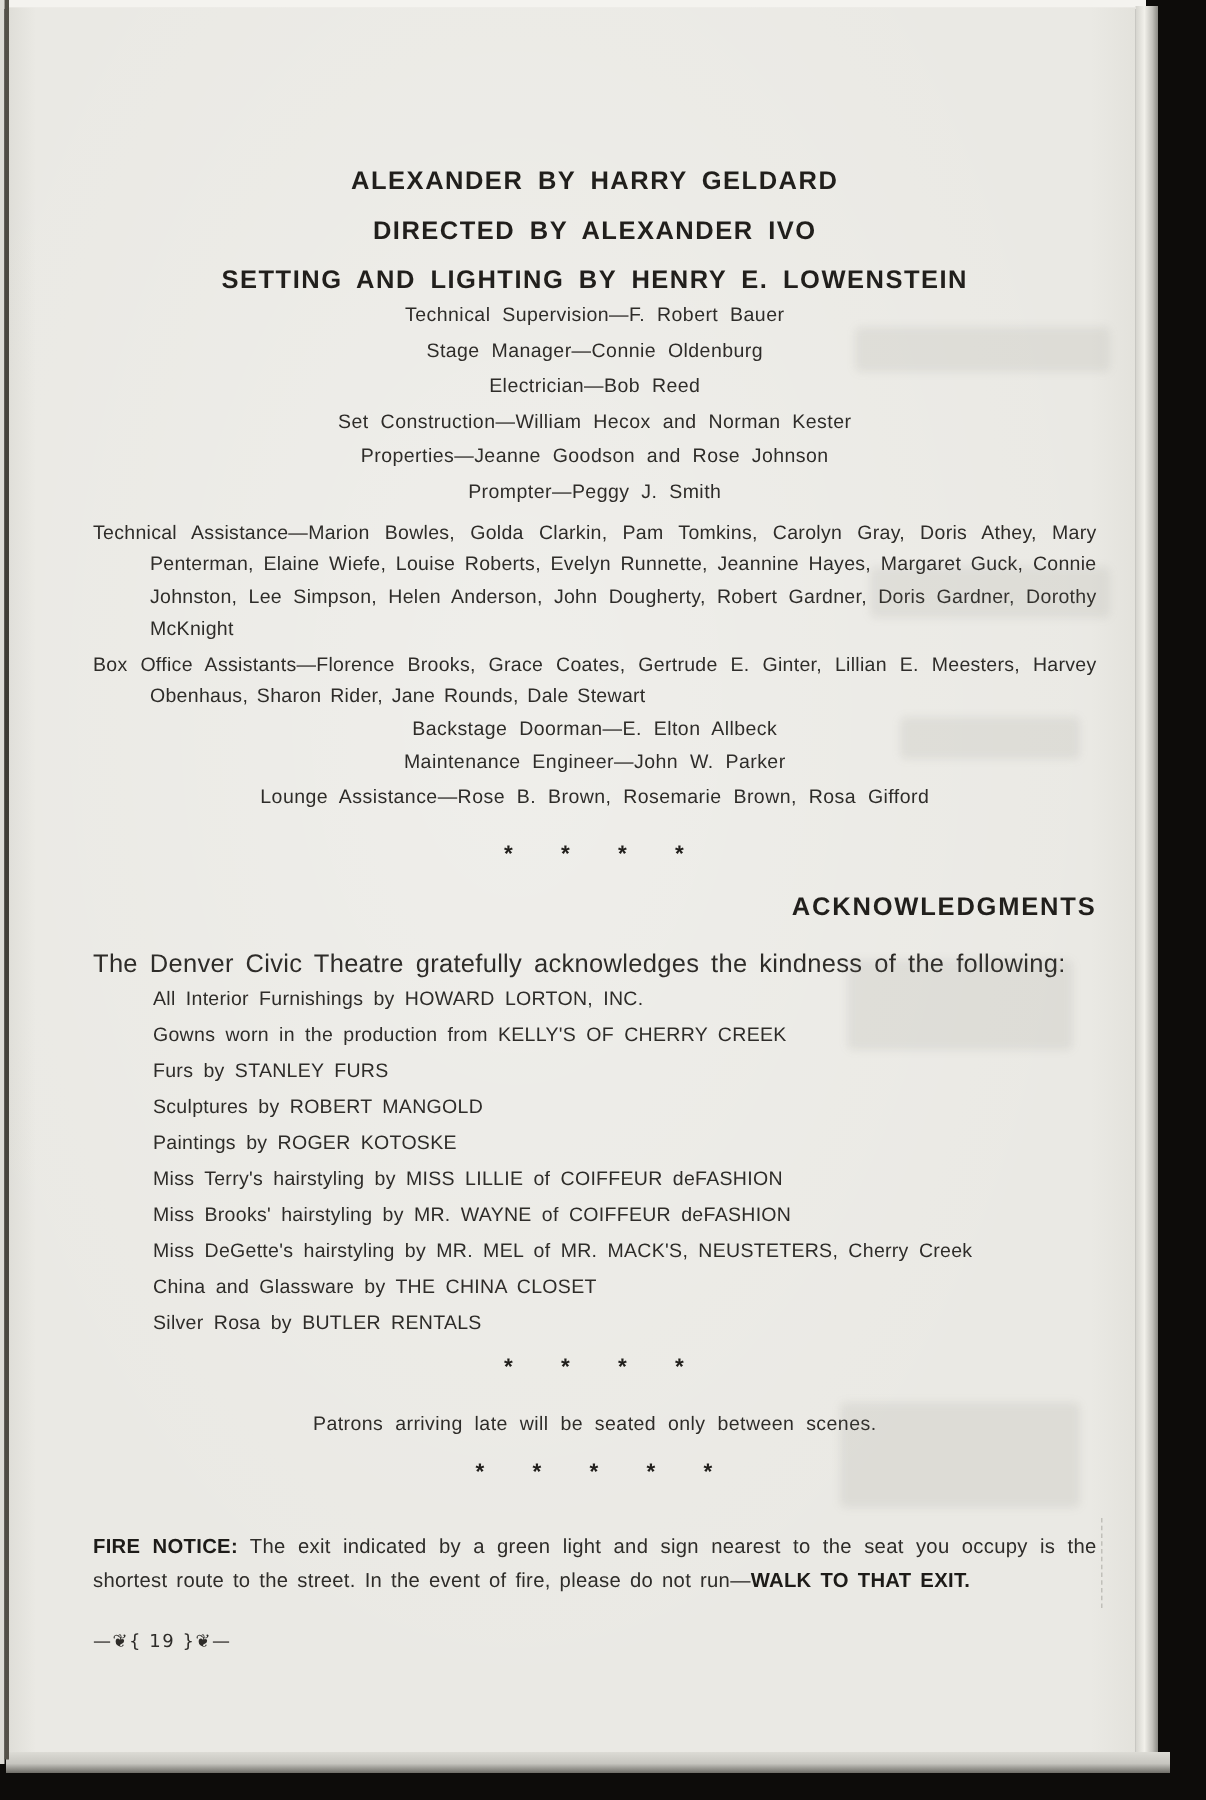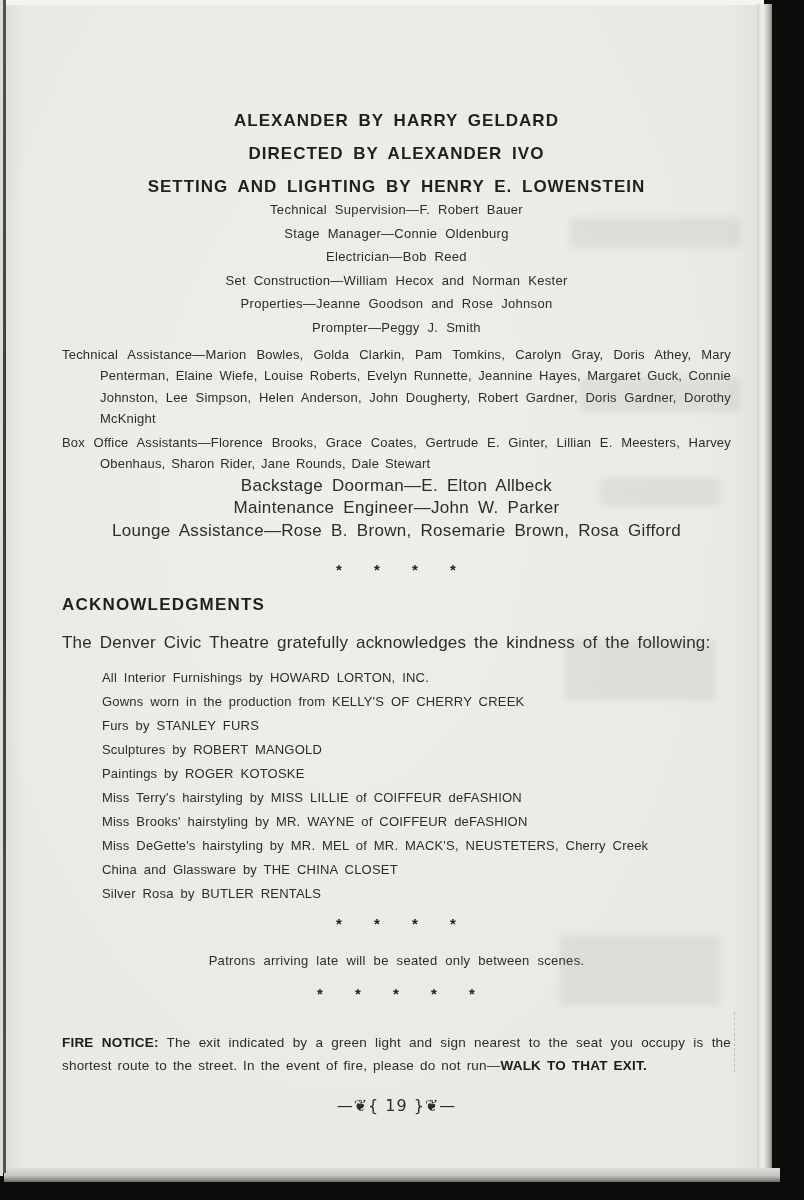--- a/index.html
+++ b/index.html
@@ -34,39 +34,39 @@
   .headline{ text-align:center; font-weight:bold; font-size:17px; line-height:33px;
     letter-spacing:1px; word-spacing:4px; color:#211f1c; }
   .credit-list{margin-top:-5px;}
   .credit-line{ text-align:center; font-size:13px; line-height:23.5px;
     letter-spacing:.3px; word-spacing:4px; }
   .staff-para{ font-size:13px; line-height:21.3px; letter-spacing:.2px; word-spacing:2px;
     text-align:justify; padding-left:38px; text-indent:-38px; margin:0; }
   .staff-para.first{margin-top:5px;}
   .staff-para.second{margin-top:3px;}
   .house-list{margin-top:0;}
-  .house-line{ text-align:center; font-size:17px; line-height:22.5px;
+  .house-line{ text-align:center; font-size:13px; line-height:22.5px;
     letter-spacing:.3px; word-spacing:4px; }
   .stars{ text-align:center; font-weight:bold; font-size:15px; line-height:20px;
     word-spacing:26px; letter-spacing:1px; color:#211f1c; }
   .stars.s1{margin-top:18px;}
   .stars.s2{margin-top:8px;}
   .stars.s3{margin-top:12px;}
-  .ack-title{ margin-top:12px; text-align:left; font-weight:bold; font-size:17px;
+  .ack-title{ margin-top:12px; text-align:right; font-weight:bold; font-size:17px;
     line-height:26px; letter-spacing:1.2px; color:#211f1c; }
   .ack-intro{ margin-top:14px; font-size:17px; line-height:22px; letter-spacing:.2px;
     word-spacing:3px; }
-  .ack-items{margin-top:12px; padding-left:40px;}
+  .ack-items{padding-left:40px;}
   .ack-item{ font-size:13px; line-height:24px; letter-spacing:.2px; word-spacing:3px; }
   .late-note{ margin-top:16px; text-align:center; font-size:13px; line-height:22px;
     letter-spacing:.3px; word-spacing:4px; }
   .fire-notice{ margin-top:28px; font-size:13.5px; line-height:22.5px; letter-spacing:.2px;
     word-spacing:2px; text-align:justify; margin-left:0; margin-right:0; }
   .fire-notice b{color:#1d1b18;}
-  .footer{ margin-top:18px; text-align:center; font-size:16px; line-height:22px;
+  .footer{ margin-top:18px; text-align:left; font-size:12px; line-height:22px;
     color:#2e2c29; font-family:"DejaVu Sans", sans-serif; letter-spacing:1px; }
 </style>
 </head>
 <body>
 
 <div class="top-strip"></div>
 <div class="right-stack"></div>
 <div class="bottom-stack"></div>
 <div class="left-sliver"></div>
 <div class="spine-line"></div>

